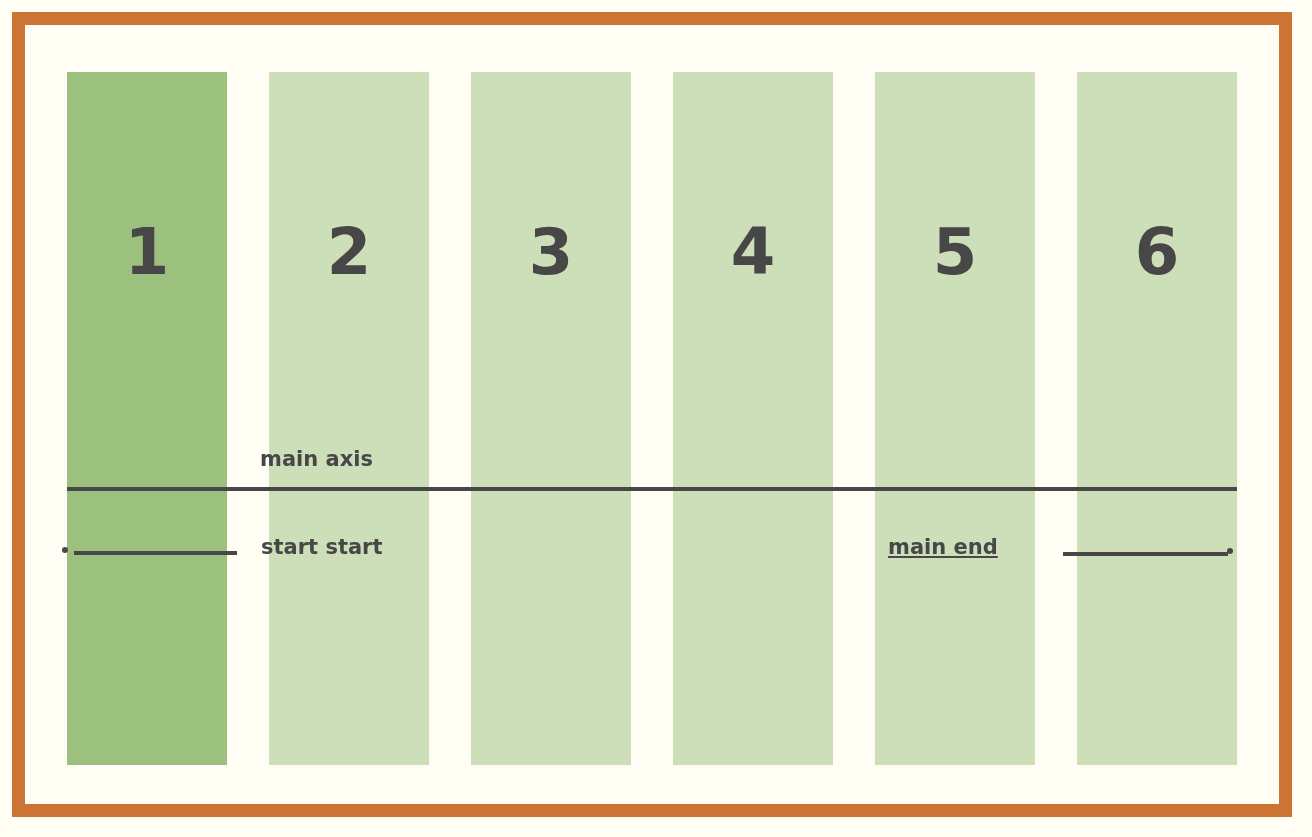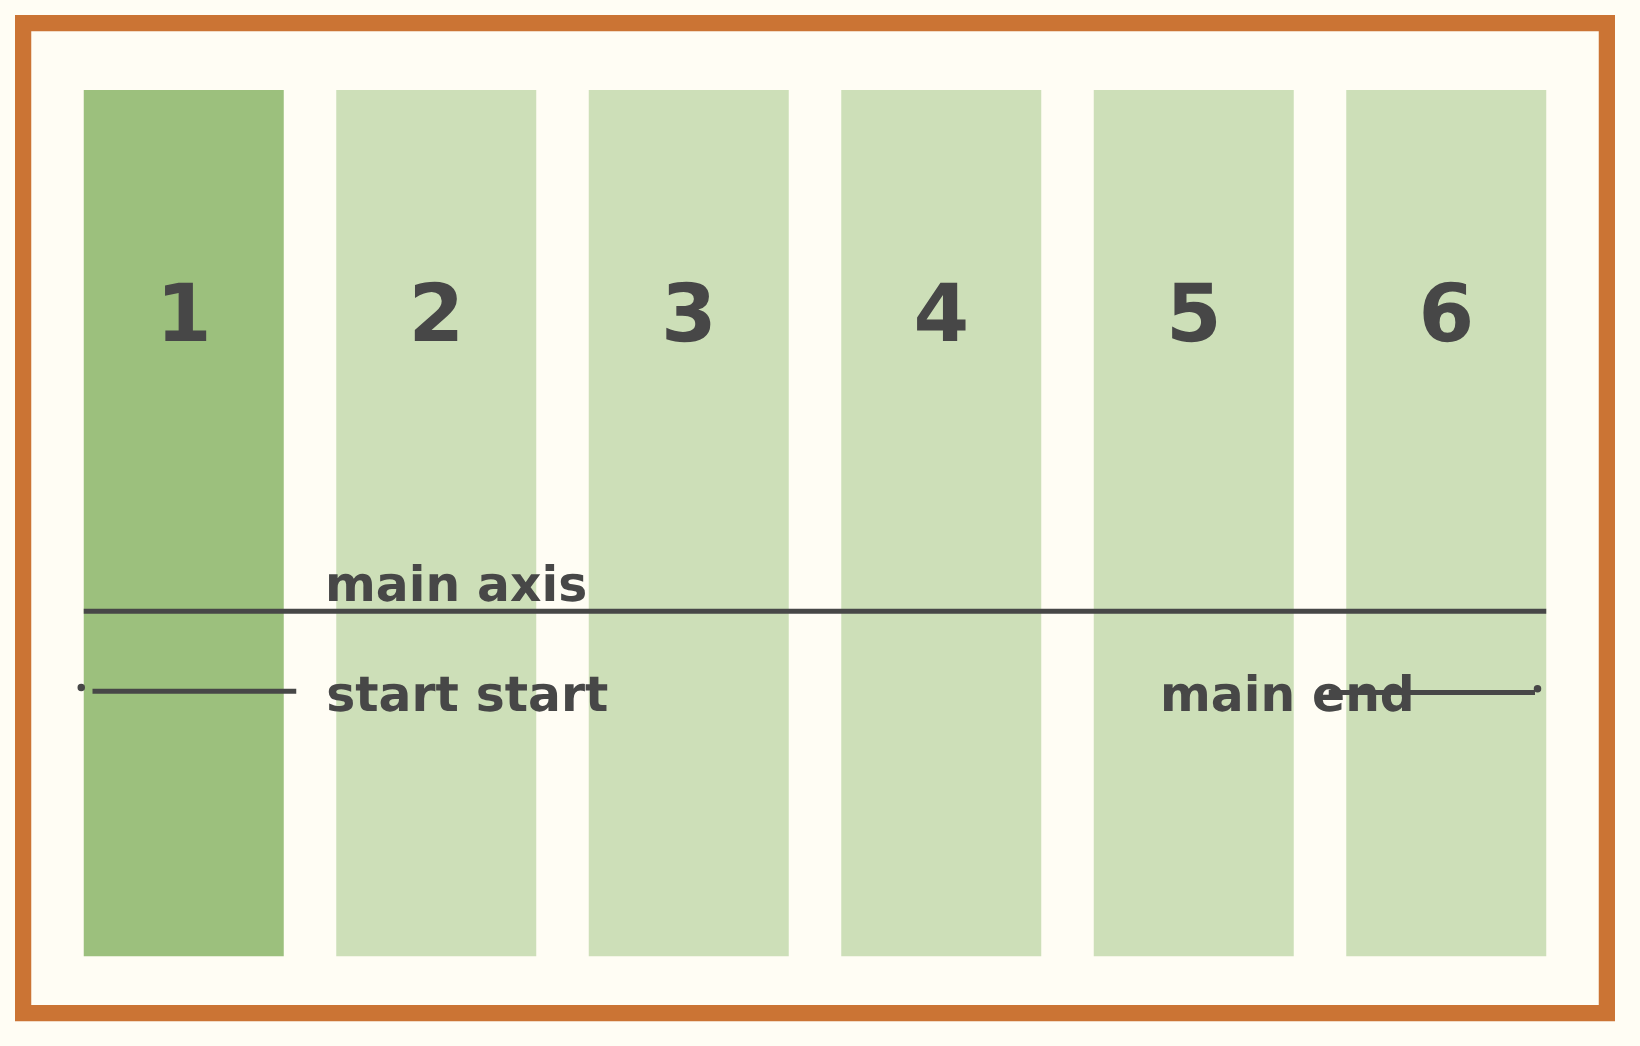--- a/index.html
+++ b/index.html
@@ -59,29 +59,29 @@
   .axis-line {
     position: absolute;
     left: 67px;
     top: 487px;
     width: 1170px;
     height: 4px;
     background: var(--ink);
   }
   .label {
     position: absolute;
-    font-size: 39px;
+    font-size: 21px;
     font-weight: bold;
     line-height: 1;
     white-space: nowrap;
     color: var(--ink);
   }
   .label-main-axis  { left: 260px; top: 449px; }
   .label-main-start { left: 261px; top: 537px; }
-  .label-main-end   { left: 928px; top: 537px; }
+  .label-main-end   { left: 888px; top: 537px; text-decoration: underline; }
   .pointer-line {
     position: absolute;
     height: 4px;
     background: var(--ink);
   }
   .line-main-start { left: 74px;   top: 551px; width: 163px; }
   .line-main-end   { left: 1063px; top: 552px; width: 165px; }
   .endpoint-dot {
     position: absolute;
     width: 6px;

